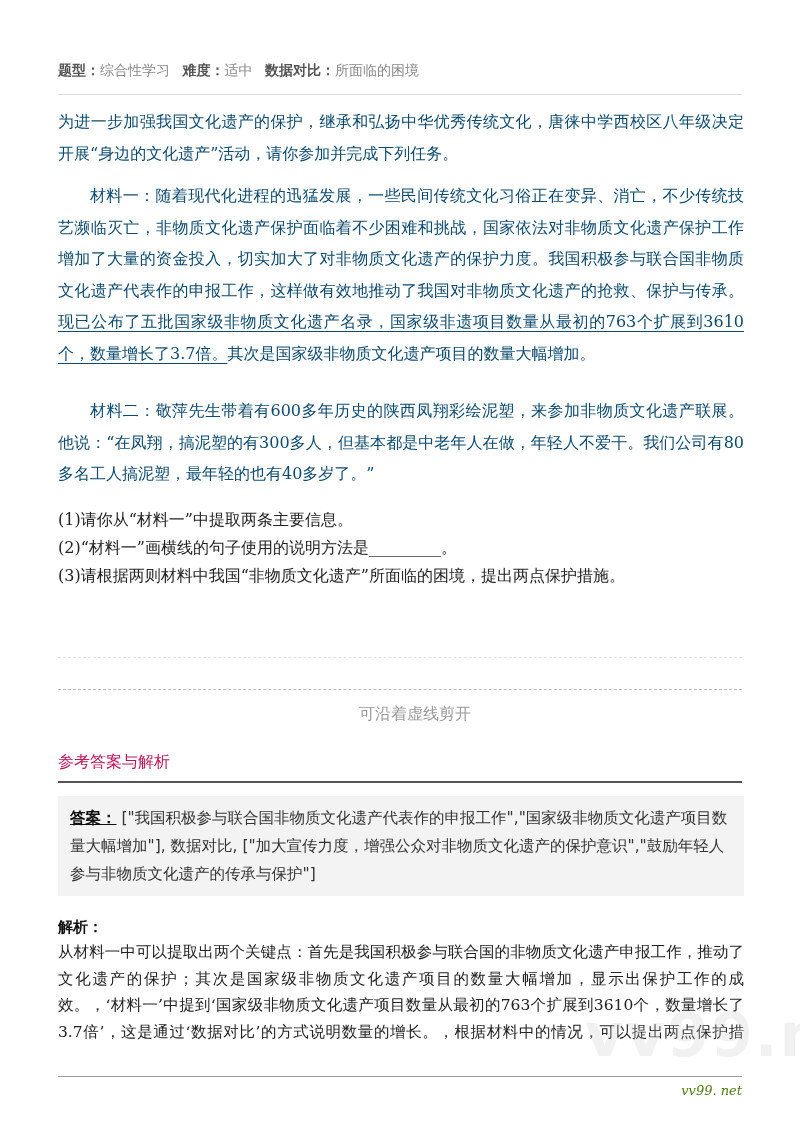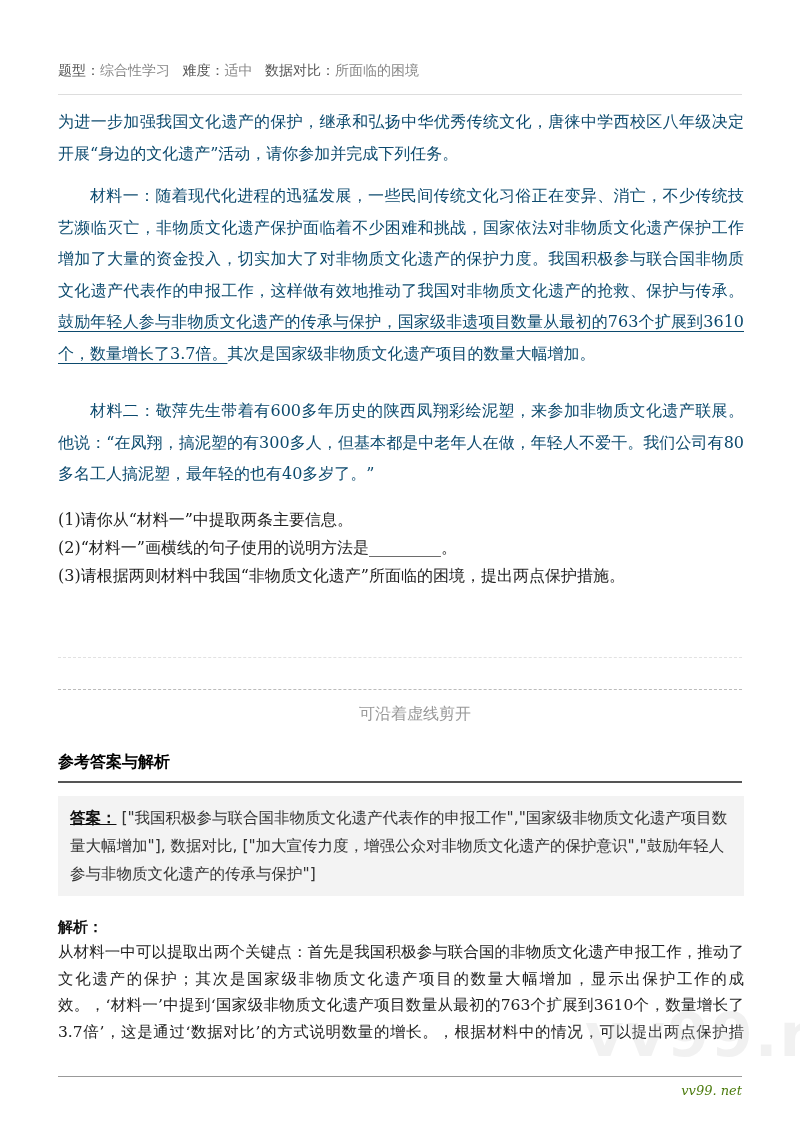--- a/index.html
+++ b/index.html
@@ -2,41 +2,41 @@
 <html><head>
 <meta charset="utf-8">
 <style>
   html, body { margin: 0; padding: 0; background: #ffffff; }
   body { width: 800px; height: 1131px; position: relative; overflow: hidden;
          font-family: "DejaVu Serif", "Liberation Serif", serif; color: #222; }
   .page { position: absolute; left: 0; top: 0; width: 800px; height: 1131px; }
 
   .meta { position: absolute; left: 58px; top: 62px; font-family: "DejaVu Sans", "Liberation Sans", sans-serif;
           font-size: 14px; color: #888; white-space: nowrap; }
-  .meta b { color: #555; font-weight: normal; margin-top: 24px; }
+  .meta b { color: #555; font-weight: bold; margin-top: 24px; }
   .meta .sep { display: inline-block; width: 8px; }
   .meta-rule { position: absolute; left: 58px; top: 94px; width: 684px; height: 1px; background: #ddd; }
 
   .para { position: absolute; left: 58px; width: 686px; font-size: 16px; line-height: 31.5px; color: #0c4a6e;
           text-align: justify; }
   .intro { top: 106px; }
   .m1 { top: 180px; text-indent: 32px; }
   .m2 { top: 395px; text-indent: 32px; }
   .ul { text-decoration: underline; text-underline-offset: 4px; }
   .qs { position: absolute; left: 58px; top: 506px; width: 686px; font-size: 16px; line-height: 28px; }
   .qs div { white-space: nowrap; }
 
   .dash { position: absolute; left: 58px; width: 684px; height: 0; border-top: 1px dashed #ccc; }
   .dash1 { top: 657px; border-top-color: #e2e2e2; }
   .dash2 { top: 689px; border-top-color: #bbb; }
   .cut-label { position: absolute; left: 15px; width: 800px; top: 704px; text-align: center;
                font-family: "DejaVu Sans", "Liberation Sans", sans-serif; font-size: 16px; color: #999; }
 
   .sec-title { position: absolute; left: 58px; top: 752px; font-family: "DejaVu Sans", "Liberation Sans", sans-serif;
-               font-size: 16px; font-weight: bold; color: #000000; }
+               font-size: 16px; font-weight: normal; color: #be185d; }
   .sec-rule { position: absolute; left: 58px; top: 781px; width: 684px; height: 2px; background: #555; }
 
   .ans-box { position: absolute; left: 58px; top: 796px; width: 686px; height: 100px; background: #f3f3f3; }
   .ans-text { position: absolute; left: 70px; top: 804px; width: 666px; font-family: "DejaVu Sans", "Liberation Sans", sans-serif;
               font-size: 15.5px; line-height: 28px; color: #333; }
   .ans-text b { color: #111; text-decoration: underline; }
 
   .ana-label { position: absolute; left: 58px; top: 918px; font-family: "DejaVu Sans", "Liberation Sans", sans-serif;
                font-size: 15px; font-weight: bold; color: #111; }
   .ana-text { position: absolute; left: 58px; top: 939px; width: 686px; font-size: 15.5px; line-height: 26.5px;
@@ -56,21 +56,21 @@
 
   <div class="meta">
     <b>题型：</b><span>综合性学习</span><span class="sep"></span>
     <b>难度：</b><span>适中</span><span class="sep"></span>
     <b>数据对比：</b><span>所面临的困境</span>
   </div>
   <div class="meta-rule"></div>
 
   <div class="para intro">为进一步加强我国文化遗产的保护，继承和弘扬中华优秀传统文化，唐徕中学西校区八年级决定开展“身边的文化遗产”活动，请你参加并完成下列任务。</div>
 
-  <div class="para m1"><span>材料一：随着现代化进程的迅猛发展，一些民间传统文化习俗正在变异、消亡，不少传统技艺濒临灭亡，非物质文化遗产保护面临着不少困难和挑战，国家依法对非物质文化遗产保护工作增加了大量的资金投入，切实加大了对非物质文化遗产的保护力度。我国积极参与联合国非物质文化遗产代表作的申报工作，这样做有效地推动了我国对非物质文化遗产的抢救、保护与传承。</span><span class="ul">鼓励年轻人参与非物质文化遗产的传承与保护，国家级非遗项目数量从最初的763个扩展到3610个，数量增长了3.7倍。</span><span>其次是国家级非物质文化遗产项目的数量大幅增加。</span></div>
+  <div class="para m1"><span>材料一：随着现代化进程的迅猛发展，一些民间传统文化习俗正在变异、消亡，不少传统技艺濒临灭亡，非物质文化遗产保护面临着不少困难和挑战，国家依法对非物质文化遗产保护工作增加了大量的资金投入，切实加大了对非物质文化遗产的保护力度。我国积极参与联合国非物质文化遗产代表作的申报工作，这样做有效地推动了我国对非物质文化遗产的抢救、保护与传承。</span><span class="ul">现已公布了五批国家级非物质文化遗产名录，国家级非遗项目数量从最初的763个扩展到3610个，数量增长了3.7倍。</span><span>其次是国家级非物质文化遗产项目的数量大幅增加。</span></div>
 
   <div class="para m2">材料二：敬萍先生带着有600多年历史的陕西凤翔彩绘泥塑，来参加非物质文化遗产联展。他说：“在凤翔，搞泥塑的有300多人，但基本都是中老年人在做，年轻人不爱干。我们公司有80多名工人搞泥塑，最年轻的也有40多岁了。”</div>
 
   <div class="qs">
     <div>(1)请你从“材料一”中提取两条主要信息。</div>
     <div>(2)“材料一”画横线的句子使用的说明方法是_________。</div>
     <div>(3)请根据两则材料中我国“非物质文化遗产”所面临的困境，提出两点保护措施。</div>
   </div>
 
   <div class="dash dash1"></div>

